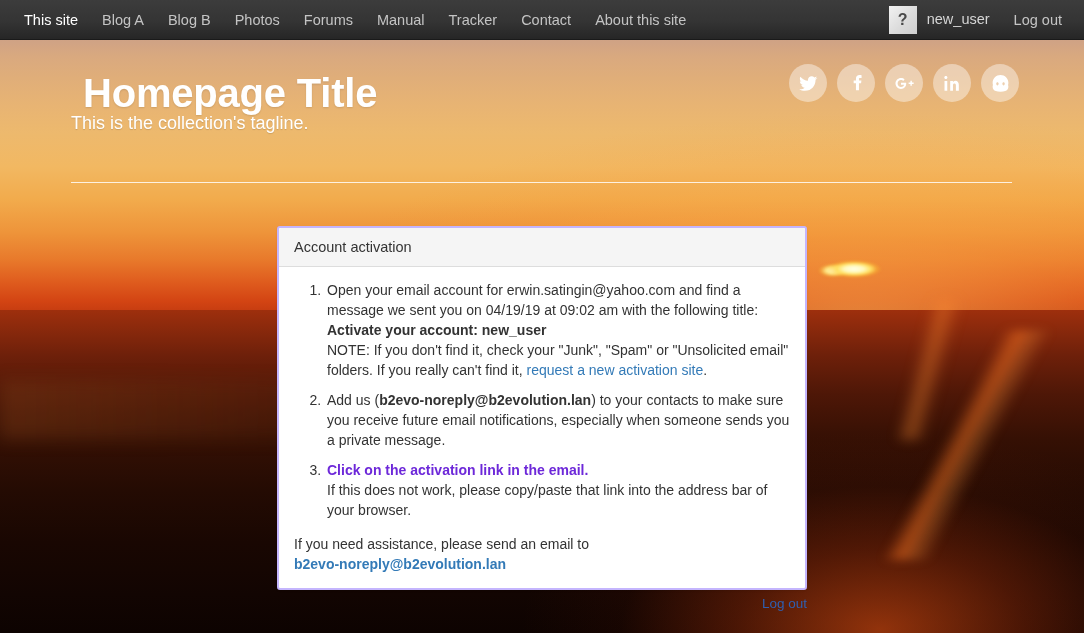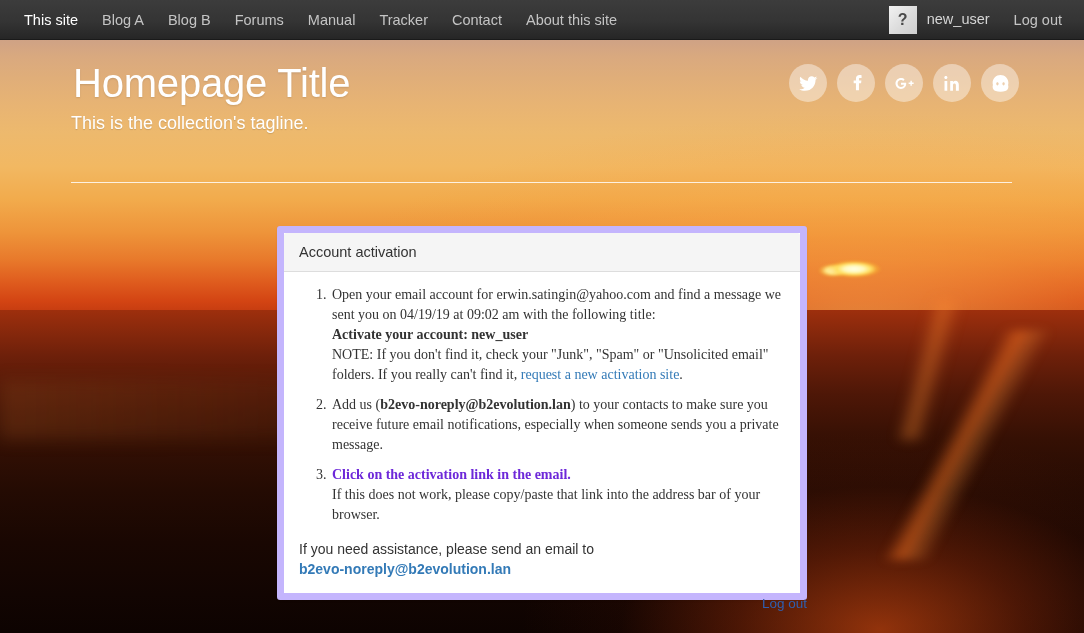--- a/index.html
+++ b/index.html
@@ -110,21 +110,21 @@
     display: flex; align-items: center; justify-content: center;
     color: #4a4a4a; font-size: 16px; font-weight: bold;
     cursor: pointer; flex: none;
   }
   .nav-user { color: #d5d5d5; font-size: 14.5px; padding: 0 12px 2px 2px; line-height: 40px; cursor: pointer; text-decoration: none; }
 
   
   .header { position: absolute; left: 0; top: 40px; width: 1084px; z-index: 20; }
   .page-title {
     position: absolute; left: 71px; top: 19px;
-    margin: 2px; font-size: 40px; font-weight: normal; color: #ffffff;
+    margin: 12px; font-size: 40px; font-weight: bold; color: #ffffff;
     letter-spacing: -0.2px; text-shadow: 0 1px 2px rgba(0,0,0,0.12);
   }
   .tagline {
     position: absolute; left: 71px; top: 73px;
     font-size: 18px; color: #ffffff; text-shadow: 0 1px 1px rgba(0,0,0,0.14);
   }
   .hr-line {
     position: absolute; left: 71px; top: 142px; width: 941px; height: 1px;
     background: rgba(255,255,255,0.82);
   }
@@ -136,34 +136,34 @@
     background: rgba(255,255,255,0.42);
     display: flex; align-items: center; justify-content: center;
     text-decoration: none; cursor: pointer;
   }
   .social svg { fill: #ffffff; }
 
   
   .panel {
     position: absolute; left: 277px; top: 226px; width: 530px;
     background: #ffffff;
-    border: 7px solid #c4b5fd; border-radius: 3px;
+    border: 2px solid #c4b5fd; border-radius: 3px;
     box-shadow: 0 1px 2px rgba(0,0,0,0.08);
     z-index: 30;
   }
   .panel-heading {
     background: #f5f5f5; border-bottom: 1px solid #dddddd;
     border-radius: 3px 3px 0 0;
     padding: 11px 15px 11px 15px;
   }
   .panel-title { margin: 0; font-size: 14.5px; font-weight: normal; color: #333333; }
   .panel-body { padding: 13px 15px 14px 15px; color: #333333; font-size: 14px; }
 
   ol.steps { margin: 0; padding: 0 0 0 31px; list-style-type: decimal; }
-  ol.steps > li { margin: 0 0 10px 0; line-height: 20px; padding-left: 2px; font-family: Liberation Serif, serif; }
+  ol.steps > li { margin: 0 0 10px 0; line-height: 20px; padding-left: 2px; }
   ol.steps > li:last-child { margin-bottom: 0; }
   .b { font-weight: bold; }
   .danger { color: #6d28d9; font-weight: bold; }
   a.inline-link { color: #337ab7; text-decoration: none; cursor: pointer; }
   .assist { margin-top: 14px; line-height: 20px; }
   a.mail-link { color: #337ab7; font-weight: bold; text-decoration: none; cursor: pointer; }
 
   .logout-bottom {
     position: absolute; left: 0; top: 594px; width: 1084px;
     text-align: right; padding-right: 277px;
@@ -186,20 +186,21 @@
   <div class="bg-sea-glow"></div>
   <div class="bg-streak2"></div>
   <div class="bg-streak"></div>
   <div class="bg-haze"></div>
 
   <div class="navbar">
     <div class="nav-left">
       <a class="nav-link active">This site</a>
       <a class="nav-link">Blog A</a>
       <a class="nav-link">Blog B</a>
+      <a class="nav-link">Photos</a>
       <a class="nav-link">Forums</a>
       <a class="nav-link">Manual</a>
       <a class="nav-link">Tracker</a>
       <a class="nav-link">Contact</a>
       <a class="nav-link">About this site</a>
     </div>
     <div class="nav-right">
       <div class="avatar">?</div>
       <a class="nav-user">new_user</a>
       <a class="nav-link">Log out</a>

